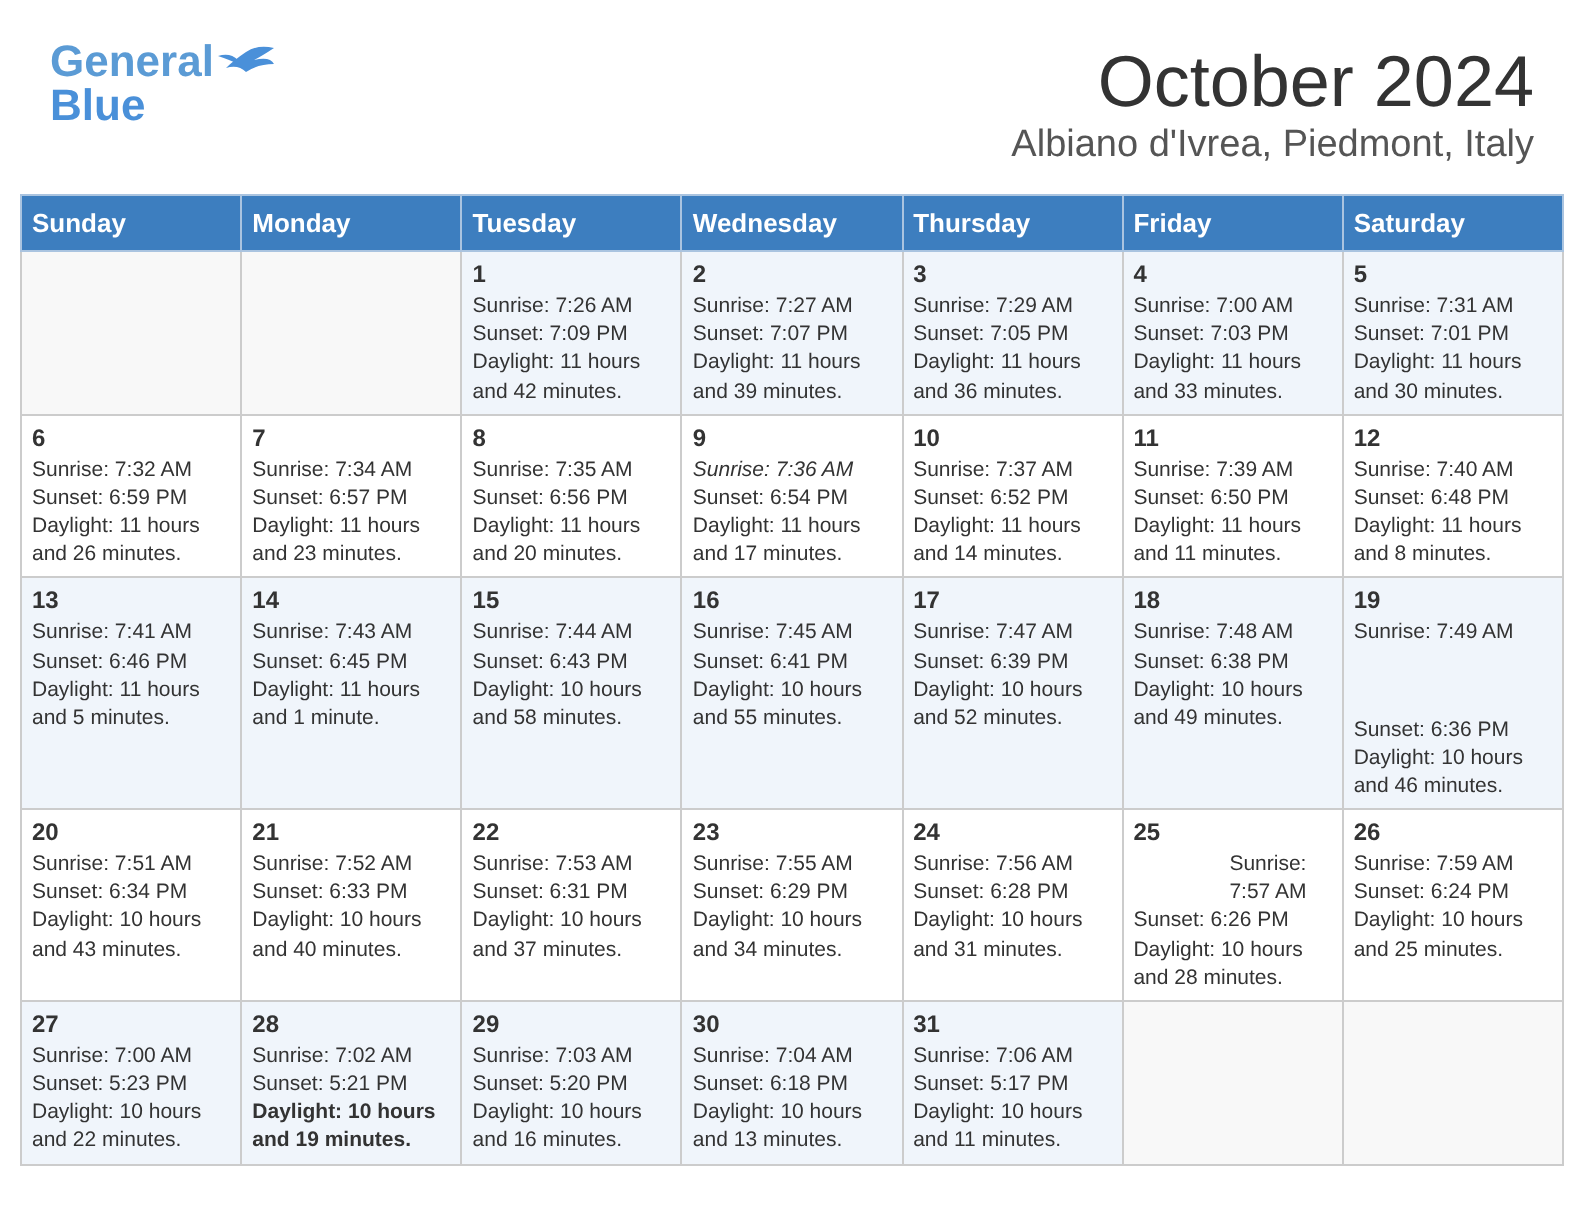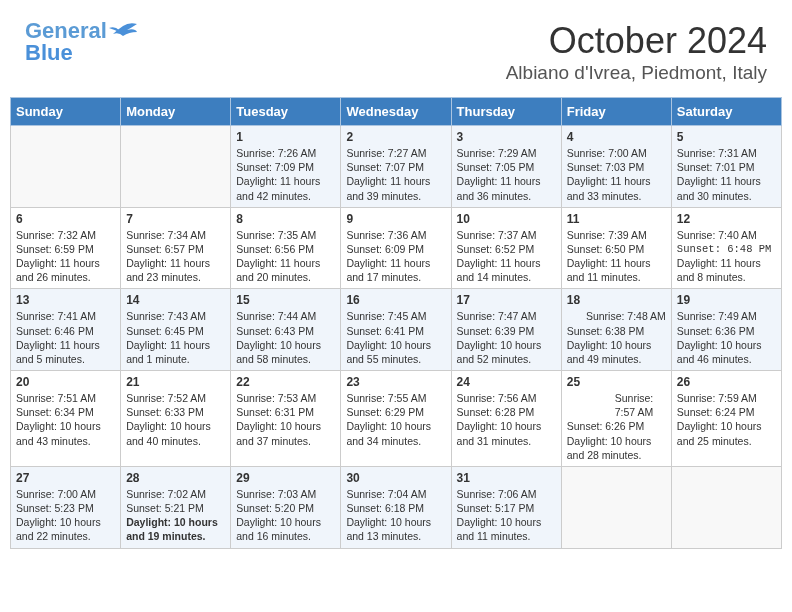--- a/index.html
+++ b/index.html
@@ -164,40 +164,40 @@
           <div style="line-height: 1.35;">Daylight: 11 hours and 23 minutes.</div>
         </td>
         <td>
           <span class="day-num">8</span>
           <div style="line-height: 1.35;">Sunrise: 7:35 AM</div>
           <div style="line-height: 1.35;">Sunset: 6:56 PM</div>
           <div style="line-height: 1.35;">Daylight: 11 hours and 20 minutes.</div>
         </td>
         <td>
           <span class="day-num">9</span>
-          <div style="line-height: 1.35;">Sunrise: 7:36 AM</div>
-          <div style="line-height: 1.35;">Sunset: 6:09 PM</div>
+          <div style="line-height: 1.35; font-style: italic;">Sunrise: 7:36 AM</div>
+          <div style="line-height: 1.35;">Sunset: 6:54 PM</div>
           <div style="line-height: 1.35;">Daylight: 11 hours and 17 minutes.</div>
         </td>
         <td>
           <span class="day-num">10</span>
           <div style="line-height: 1.35;">Sunrise: 7:37 AM</div>
           <div style="line-height: 1.35;">Sunset: 6:52 PM</div>
           <div style="line-height: 1.35;">Daylight: 11 hours and 14 minutes.</div>
         </td>
         <td>
           <span class="day-num">11</span>
           <div style="line-height: 1.35;">Sunrise: 7:39 AM</div>
           <div style="line-height: 1.35;">Sunset: 6:50 PM</div>
           <div style="line-height: 1.35;">Daylight: 11 hours and 11 minutes.</div>
         </td>
         <td>
           <span class="day-num">12</span>
           <div style="line-height: 1.35;">Sunrise: 7:40 AM</div>
-          <div style="line-height: 1.35; font-family: Liberation Mono, monospace;">Sunset: 6:48 PM</div>
+          <div style="line-height: 1.35;">Sunset: 6:48 PM</div>
           <div style="line-height: 1.35;">Daylight: 11 hours and 8 minutes.</div>
         </td>
       </tr>
       <tr>
         <td>
           <span class="day-num">13</span>
           <div style="line-height: 1.35;">Sunrise: 7:41 AM</div>
           <div style="line-height: 1.35;">Sunset: 6:46 PM</div>
           <div style="line-height: 1.35;">Daylight: 11 hours and 5 minutes.</div>
         </td>
@@ -220,28 +220,28 @@
           <div style="line-height: 1.35;">Daylight: 10 hours and 55 minutes.</div>
         </td>
         <td>
           <span class="day-num">17</span>
           <div style="line-height: 1.35;">Sunrise: 7:47 AM</div>
           <div style="line-height: 1.35;">Sunset: 6:39 PM</div>
           <div style="line-height: 1.35;">Daylight: 10 hours and 52 minutes.</div>
         </td>
         <td>
           <span class="day-num">18</span>
-          <div style="line-height: 1.35; text-align: right;">Sunrise: 7:48 AM</div>
+          <div style="line-height: 1.35;">Sunrise: 7:48 AM</div>
           <div style="line-height: 1.35;">Sunset: 6:38 PM</div>
           <div style="line-height: 1.35;">Daylight: 10 hours and 49 minutes.</div>
         </td>
         <td>
           <span class="day-num">19</span>
           <div style="line-height: 1.35;">Sunrise: 7:49 AM</div>
-          <div style="line-height: 1.35;">Sunset: 6:36 PM</div>
+          <div style="line-height: 1.35; margin-top: 34px;">Sunset: 6:36 PM</div>
           <div style="line-height: 1.35;">Daylight: 10 hours and 46 minutes.</div>
         </td>
       </tr>
       <tr>
         <td>
           <span class="day-num">20</span>
           <div style="line-height: 1.35;">Sunrise: 7:51 AM</div>
           <div style="line-height: 1.35;">Sunset: 6:34 PM</div>
           <div style="line-height: 1.35;">Daylight: 10 hours and 43 minutes.</div>
         </td>

